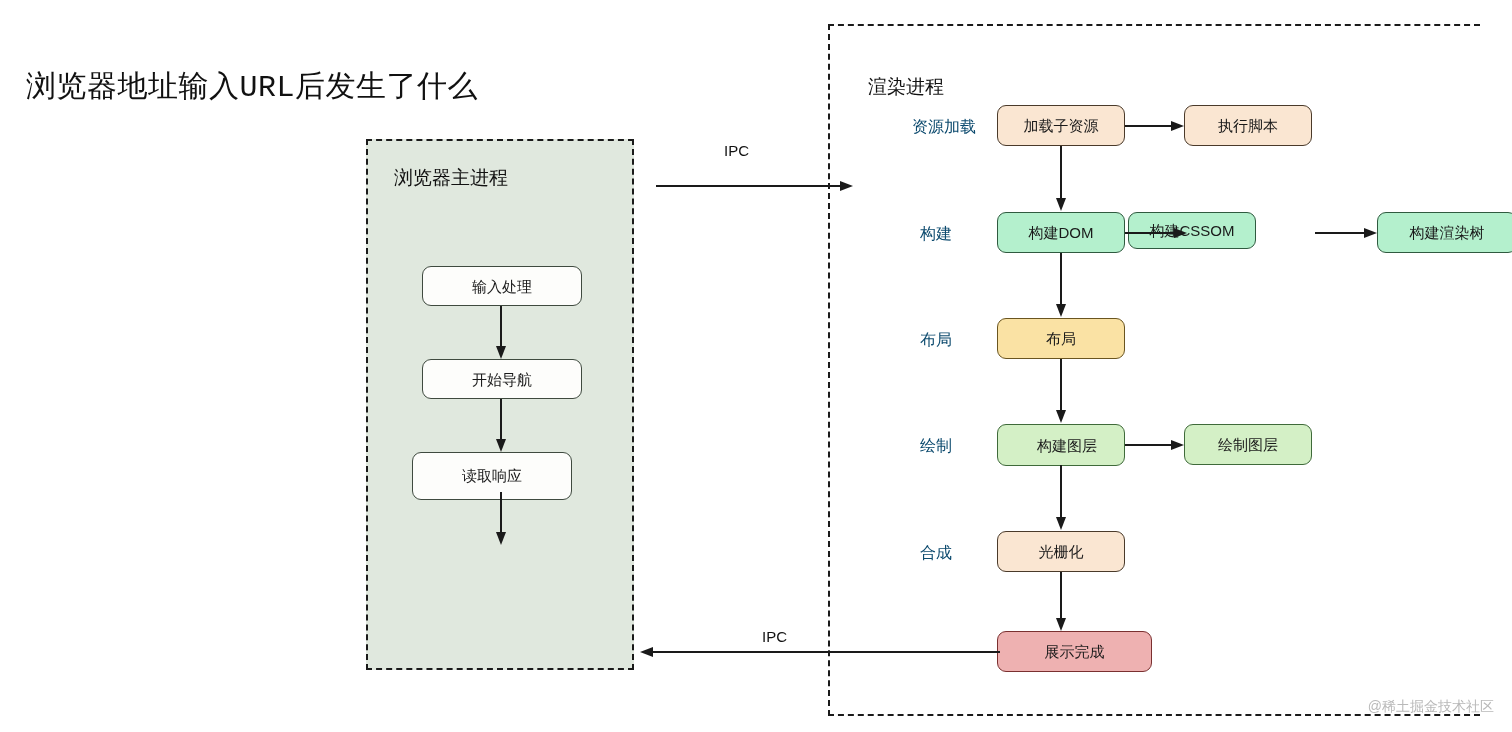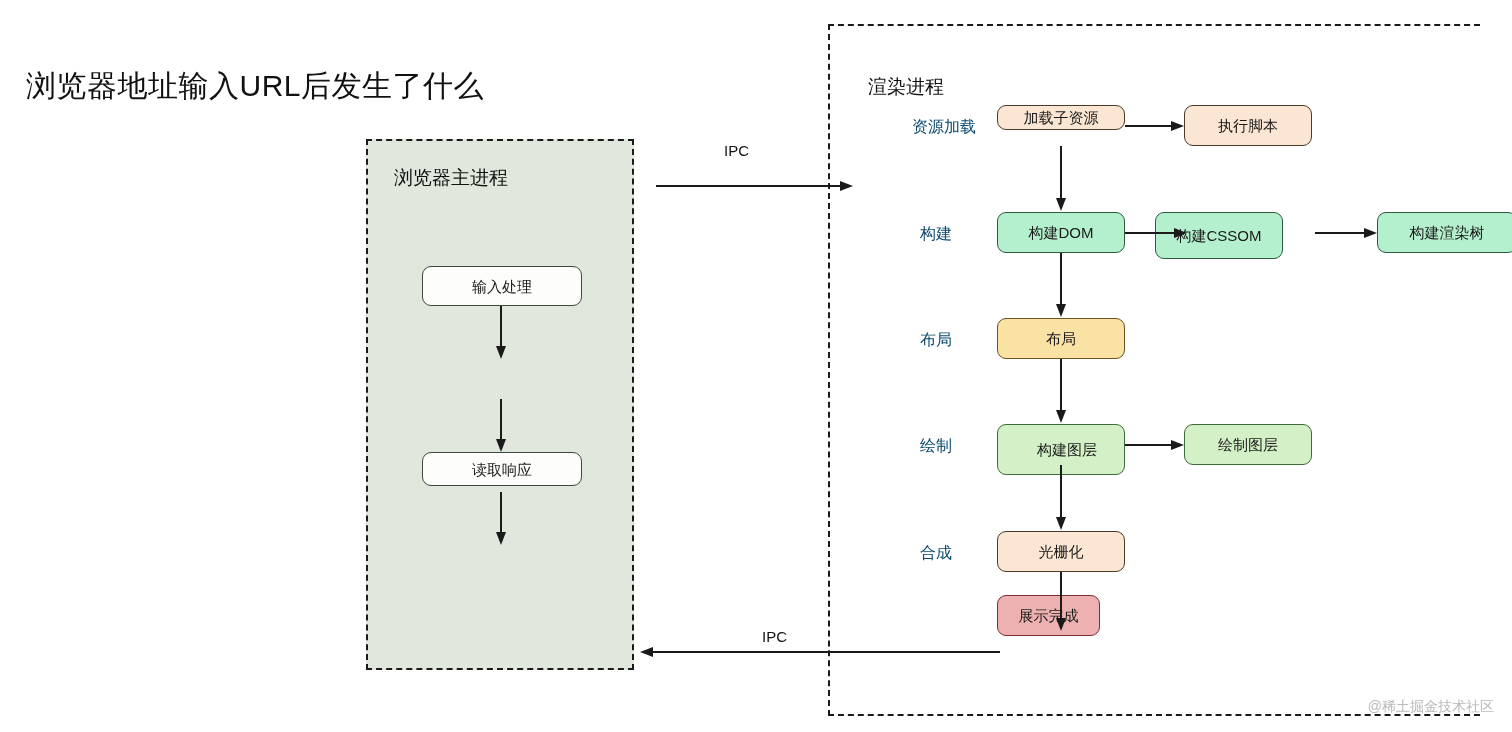--- a/index.html
+++ b/index.html
@@ -16,20 +16,21 @@
 
   
   #page-title {
     position: absolute;
     left: 26px; top: 66px;
     font-size: 30px;
     font-weight: 400;
     letter-spacing: 0.5px;
     color: #111111;
     white-space: nowrap;
+    font-family: Liberation Mono, monospace;
   }
 
   
   .panel {
     position: absolute;
     box-sizing: border-box;
   }
   #browser-panel {
     left: 366px; top: 139px;
     width: 268px; height: 531px;
@@ -109,22 +110,23 @@
 <body>
 
 <div id="page-title">浏览器地址输入URL后发生了什么</div>
 
 <div class="panel" id="browser-panel">
 
   <div class="panel-title" id="browser-panel-title">浏览器主进程</div>
 
   <div class="node white" style="left:54px; top:125px; width:160px; height:40px;">输入处理</div>
 
-
-  <div class="node white" style="left:54px; top:311px; width:160px; height:34px;">读取响应</div>
+  <div class="node white" style="left:54px; top:218px; width:160px; height:40px;">开始导航</div>
+
+  <div class="node white" style="left:44px; top:311px; width:160px; height:48px;font-family:Liberation Serif, serif;">读取响应</div>
 
 
   <svg class="conn" style="left:126px; top:165px; width:14px; height:54px;" viewBox="0 0 14 54">
     <line x1="7" y1="0" x2="7" y2="42"></line>
     <polygon points="7,53 2,40 12,40"></polygon>
   </svg>
   <svg class="conn" style="left:126px; top:258px; width:14px; height:54px;" viewBox="0 0 14 54">
     <line x1="7" y1="0" x2="7" y2="42"></line>
     <polygon points="7,53 2,40 12,40"></polygon>
   </svg>
@@ -138,66 +140,66 @@
 
   <div class="panel-title" id="renderer-panel-title">渲染进程</div>
 </div>
 
 <div class="row-label" style="left:896px; top:117px; width:80px;">资源加载</div>
 <div class="row-label" style="left:896px; top:224px; width:80px; text-align:center;">构建</div>
 <div class="row-label" style="left:896px; top:330px; width:80px; text-align:center;">布局</div>
 <div class="row-label" style="left:896px; top:436px; width:80px; text-align:center;">绘制</div>
 <div class="row-label" style="left:896px; top:543px; width:80px; text-align:center;">合成</div>
 
-<div class="node cream" style="left:997px; top:105px; width:128px; height:25px;">加载子资源</div>
+<div class="node cream" style="left:997px; top:105px; width:128px; height:41px;">加载子资源</div>
 <div class="node cream" style="left:1184px; top:105px; width:128px; height:41px;">执行脚本</div>
 <svg class="conn" style="left:1125px; top:118px; width:60px; height:16px;" viewBox="0 0 60 16">
   <line x1="0" y1="8" x2="48" y2="8"></line>
   <polygon points="59,8 46,3 46,13"></polygon>
 </svg>
 <svg class="conn" style="left:1054px; top:146px; width:14px; height:66px;" viewBox="0 0 14 66">
   <line x1="7" y1="0" x2="7" y2="54"></line>
   <polygon points="7,65 2,52 12,52"></polygon>
 </svg>
 
 <div class="node mint" style="left:997px; top:212px; width:128px; height:41px;">构建DOM</div>
-<div class="node mint" style="left:1155px; top:212px; width:128px; height:47px;">构建CSSOM</div>
+<div class="node mint" style="left:1128px; top:212px; width:128px; height:37px;">构建CSSOM</div>
 <div class="node mint" style="left:1377px; top:212px; width:140px; height:41px;">构建渲染树</div>
 <svg class="conn" style="left:1125px; top:225px; width:63px; height:16px;" viewBox="0 0 63 16">
   <line x1="0" y1="8" x2="51" y2="8"></line>
   <polygon points="62,8 49,3 49,13"></polygon>
 </svg>
 <svg class="conn" style="left:1315px; top:225px; width:63px; height:16px;" viewBox="0 0 63 16">
   <line x1="0" y1="8" x2="51" y2="8"></line>
   <polygon points="62,8 49,3 49,13"></polygon>
 </svg>
 <svg class="conn" style="left:1054px; top:253px; width:14px; height:65px;" viewBox="0 0 14 65">
   <line x1="7" y1="0" x2="7" y2="53"></line>
   <polygon points="7,64 2,51 12,51"></polygon>
 </svg>
 
 <div class="node gold" style="left:997px; top:318px; width:128px; height:41px;">布局</div>
 <svg class="conn" style="left:1054px; top:359px; width:14px; height:65px;" viewBox="0 0 14 65">
   <line x1="7" y1="0" x2="7" y2="53"></line>
   <polygon points="7,64 2,51 12,51"></polygon>
 </svg>
 
-<div class="node pale" style="left:997px; top:424px; width:128px; height:51px;padding-left:12px;">构建图层</div>
+<div class="node pale" style="left:997px; top:424px; width:128px; height:42px;padding-left:12px;">构建图层</div>
 <div class="node pale" style="left:1184px; top:424px; width:128px; height:41px;">绘制图层</div>
 <svg class="conn" style="left:1125px; top:437px; width:60px; height:16px;" viewBox="0 0 60 16">
   <line x1="0" y1="8" x2="48" y2="8"></line>
   <polygon points="59,8 46,3 46,13"></polygon>
 </svg>
 <svg class="conn" style="left:1054px; top:465px; width:14px; height:66px;" viewBox="0 0 14 66">
   <line x1="7" y1="0" x2="7" y2="54"></line>
   <polygon points="7,65 2,52 12,52"></polygon>
 </svg>
 
 <div class="node cream" style="left:997px; top:531px; width:128px; height:41px;">光栅化</div>
-<div class="node pink" style="left:997px; top:595px; width:103px; height:41px;">展示完成</div>
+<div class="node pink" style="left:997px; top:631px; width:155px; height:41px;">展示完成</div>
 <svg class="conn" style="left:1054px; top:572px; width:14px; height:60px;" viewBox="0 0 14 60">
   <line x1="7" y1="0" x2="7" y2="48"></line>
   <polygon points="7,59 2,46 12,46"></polygon>
 </svg>
 
 <div class="ipc-label" style="left:724px; top:142px;">IPC</div>
 <svg class="conn" style="left:656px; top:178px; width:198px; height:16px;" viewBox="0 0 198 16">
   <line x1="0" y1="8" x2="186" y2="8"></line>
   <polygon points="197,8 184,3 184,13"></polygon>
 </svg>

